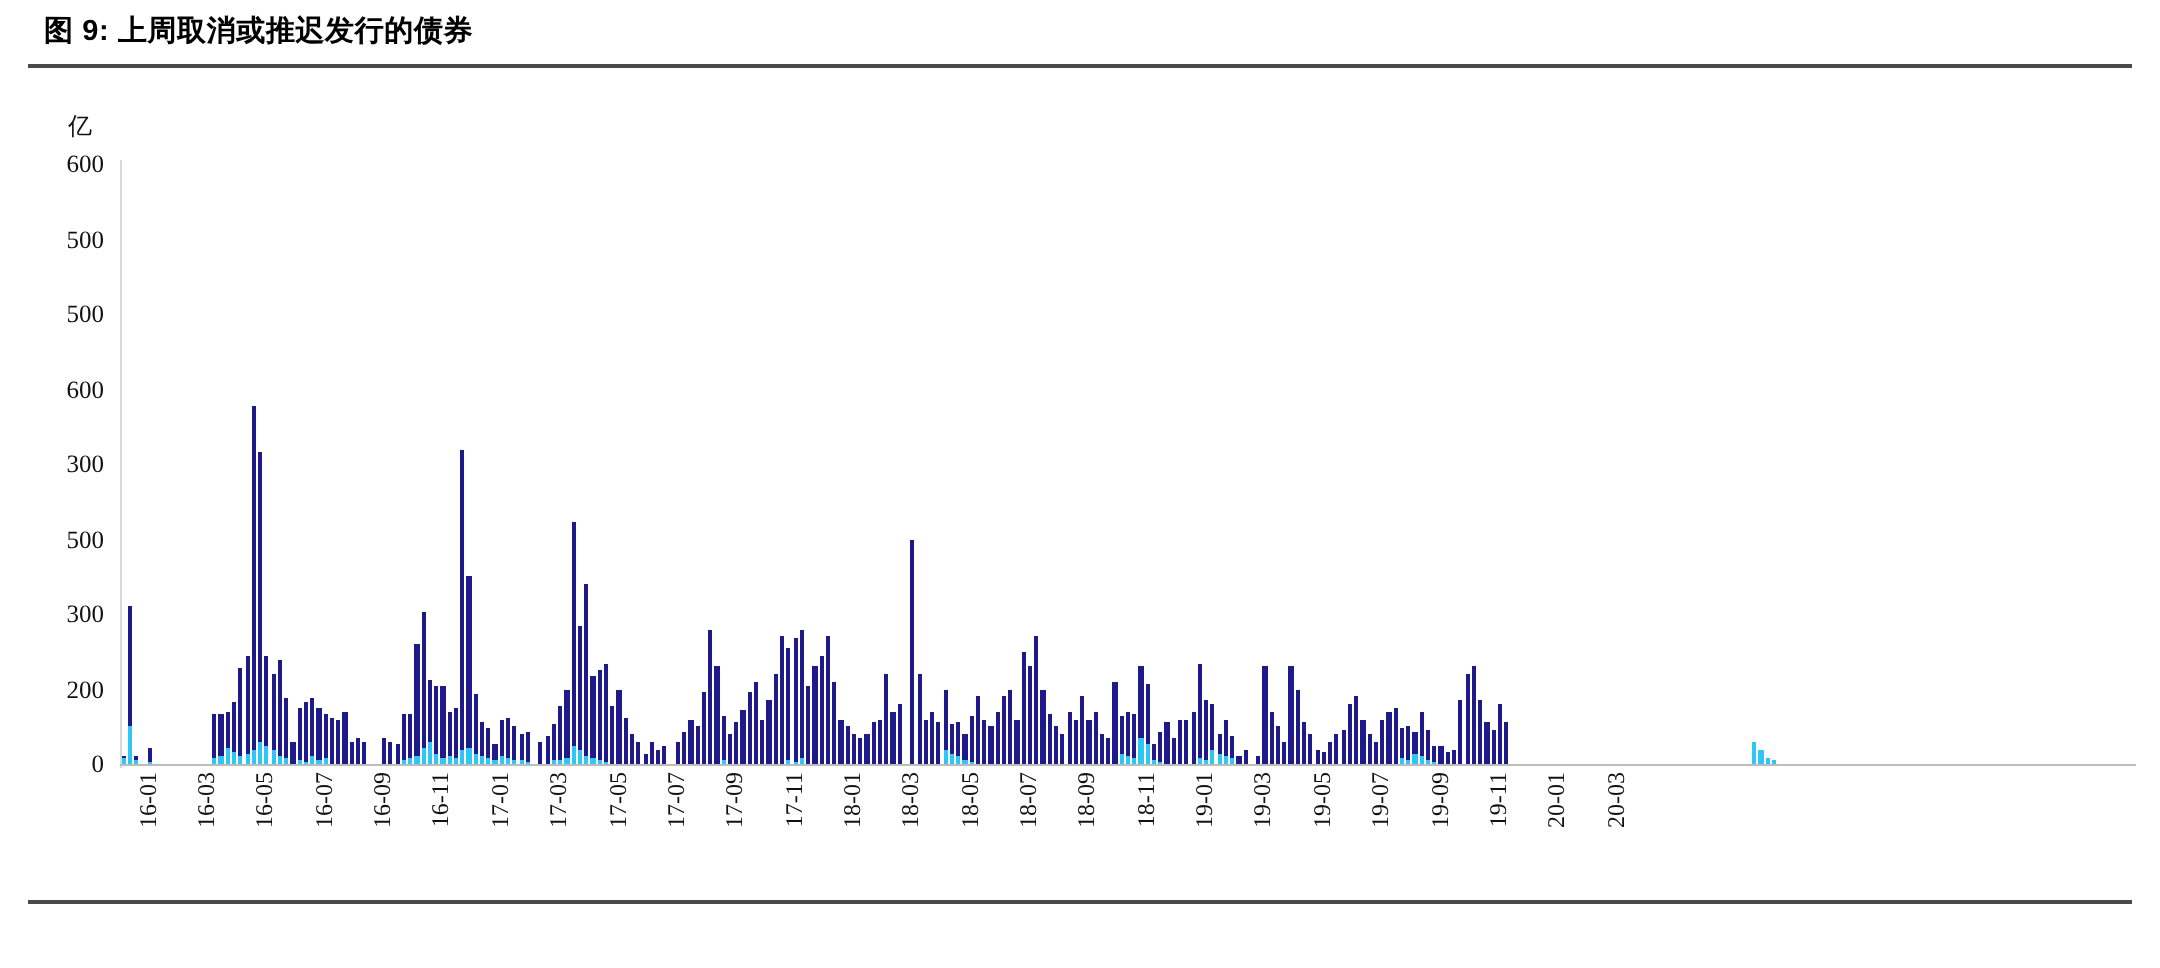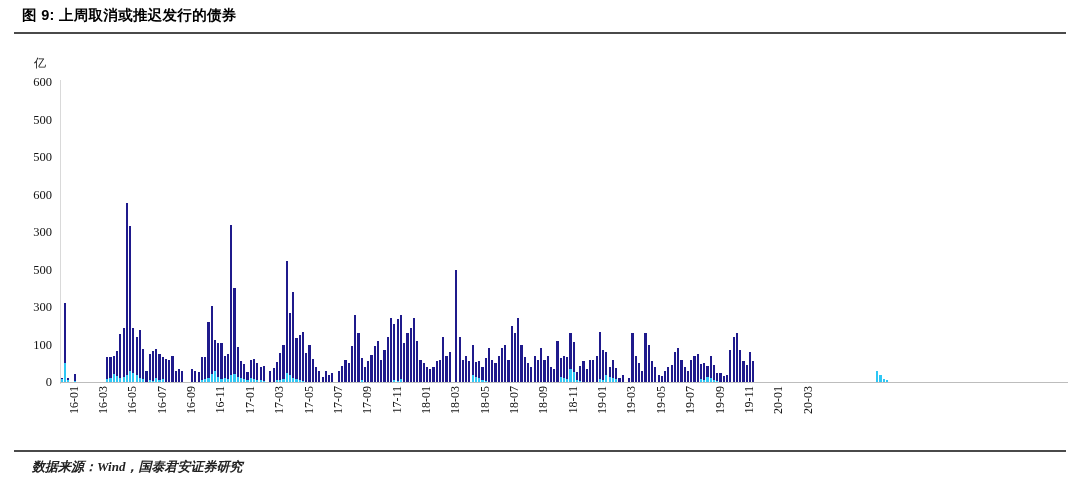--- a/index.html
+++ b/index.html
@@ -98,21 +98,21 @@
   <div class="title-row">图 9: 上周取消或推迟发行的债券</div>
   <div class="rule-top"></div>
 
   <div class="chart">
 
     <div class="yunit">亿</div>
 
 
     <div class="ylabel-wrap" id="ylabels">
         <div class="ylabel" style="top: 340px;">0</div>
-        <div class="ylabel" style="top: 302.5px;">100</div>
+        <div class="ylabel" style="top: 302.5px;">200</div>
         <div class="ylabel" style="top: 265px;">300</div>
         <div class="ylabel" style="top: 227.5px;">500</div>
         <div class="ylabel" style="top: 190px;">300</div>
         <div class="ylabel" style="top: 152.5px;">600</div>
         <div class="ylabel" style="top: 115px;">500</div>
         <div class="ylabel" style="top: 77.5px;">500</div>
         <div class="ylabel" style="top: 40px;">600</div>
       </div>
     <div class="axis-y"></div>
     <div class="axis-x"></div>
@@ -827,14 +827,13 @@
         <div class="xtick" style="left: 653.816px;">19-05</div>
         <div class="xtick" style="left: 683.175px;">19-07</div>
         <div class="xtick" style="left: 712.534px;">19-09</div>
         <div class="xtick" style="left: 741.893px;">19-11</div>
         <div class="xtick" style="left: 771.252px;">20-01</div>
         <div class="xtick" style="left: 800.612px;">20-03</div>
       </div>
   </div>
 
   <div class="rule-bottom"></div>
-  <div class="source-row">数据来源：Wind，国泰君安证券研究</div>
 </div>
 
 </body></html>

